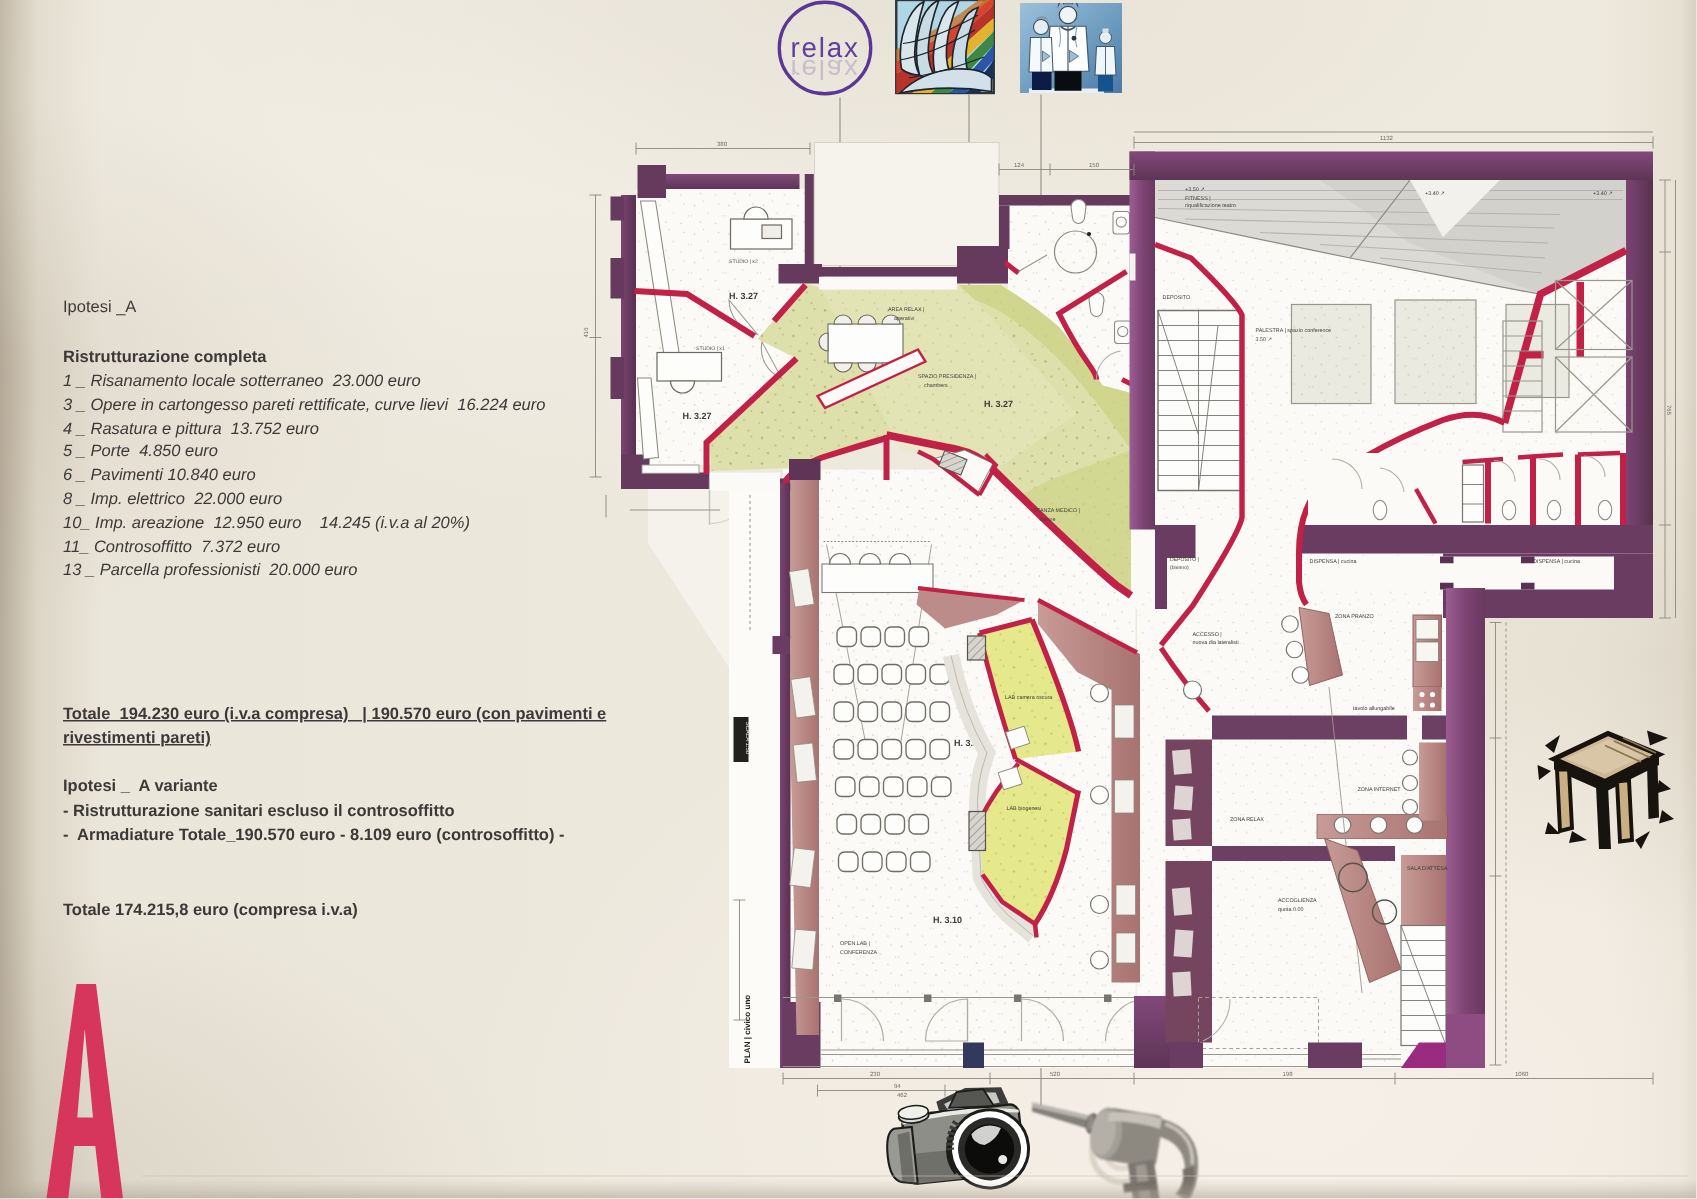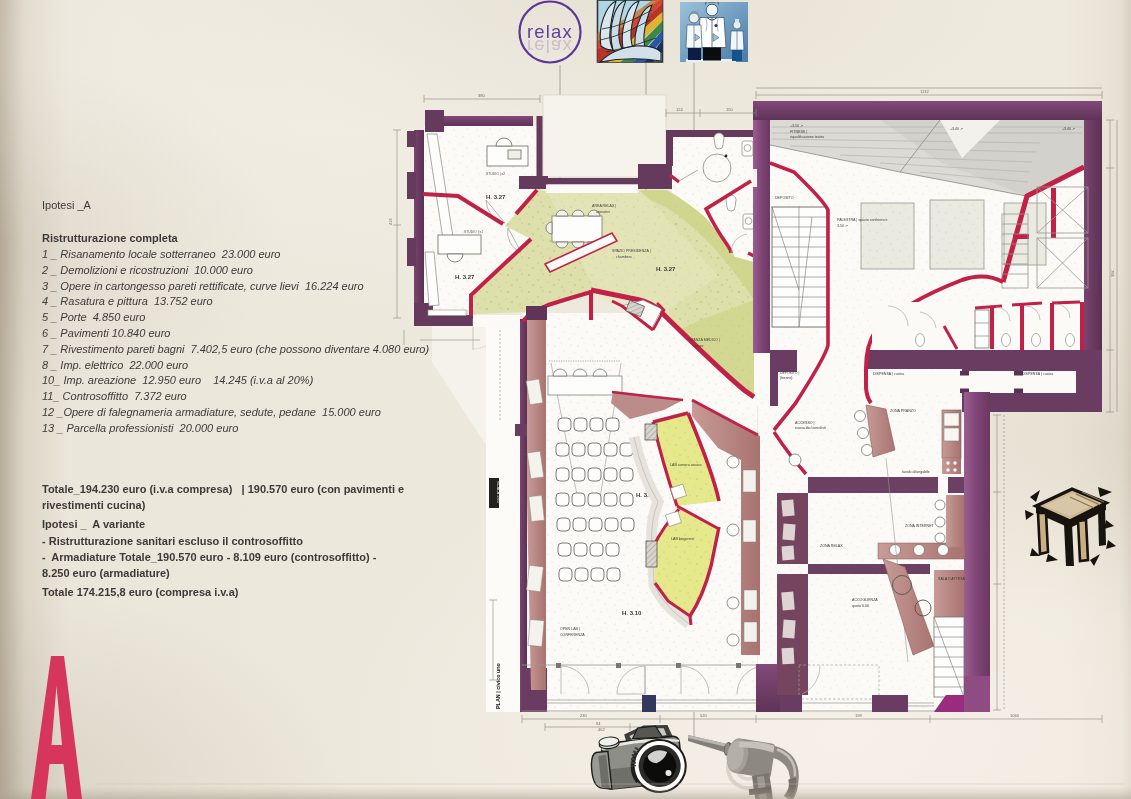--- a/index.html
+++ b/index.html
@@ -23,43 +23,39 @@
 </head>
 <body>
 <div class="page">
 <div class="grunge"></div>
 
 <div class="tb" style="left:42px;top:198px;">
   <p style="position:absolute;top:0;left:0;">Ipotesi _A</p>
   <p class="b" style="position:absolute;top:33px;left:0;">Ristrutturazione completa</p>
   <div style="position:absolute;top:49px;left:0;font-style:italic;">
     <p>1 _ Risanamento locale sotterraneo&nbsp; 23.000 euro</p>
-    <p>2 _ Demolizioni e ricostruzioni&nbsp; 10.000 euro</p>
     <p>3 _ Opere in cartongesso pareti rettificate, curve lievi&nbsp; 16.224 euro</p>
     <p>4 _ Rasatura e pittura&nbsp; 13.752 euro</p>
     <p>5 _ Porte&nbsp; 4.850 euro</p>
     <p>6 _ Pavimenti 10.840 euro</p>
-    <p>7 _ Rivestimento pareti bagni&nbsp; 7.402,5 euro (che possono diventare 4.080 euro)</p>
     <p>8 _ Imp. elettrico&nbsp; 22.000 euro</p>
     <p>10_ Imp. areazione&nbsp; 12.950 euro&nbsp;&nbsp;&nbsp; 14.245 (i.v.a al 20%)</p>
     <p>11_ Controsoffitto&nbsp; 7.372 euro</p>
-    <p>12 _Opere di falegnameria armadiature, sedute, pedane&nbsp; 15.000 euro</p>
     <p>13 _ Parcella professionisti&nbsp; 20.000 euro</p>
   </div>
-  <div class="b" style="position:absolute;top:284px;left:0;">
+  <div class="b" style="position:absolute;top:271px;left:0;text-decoration:underline;">
     <p>Totale_194.230 euro (i.v.a compresa)&nbsp; &nbsp;| 190.570 euro (con pavimenti e</p>
-    <p>rivestimenti cucina)</p>
+    <p>rivestimenti pareti)</p>
   </div>
   <p class="b" style="position:absolute;top:319px;left:0;">Ipotesi _&nbsp; A variante</p>
   <div class="b" style="position:absolute;top:336px;left:0;">
     <p>- Ristrutturazione sanitari escluso il controsoffitto</p>
     <p>-&nbsp; Armadiature Totale_190.570 euro - 8.109 euro (controsoffitto) -</p>
-    <p>8.250 euro (armadiature)</p>
   </div>
-  <p class="b" style="position:absolute;top:387px;left:0;">Totale 174.215,8 euro (compresa i.v.a)</p>
+  <p class="b" style="position:absolute;top:402px;left:0;">Totale 174.215,8 euro (compresa i.v.a)</p>
 </div>
 
 <svg width="1131" height="799" viewBox="0 0 1131 799" style="position:absolute;left:0;top:0;">
 <defs>
   <linearGradient id="wallg" x1="0" y1="0" x2="1" y2="0">
     <stop offset="0" stop-color="#7b4472"></stop>
           <stop offset="1" stop-color="#593150"></stop>
   </linearGradient>
   <linearGradient id="wallv" x1="0" y1="0" x2="0" y2="1">
     <stop offset="0" stop-color="#82497a"></stop>

